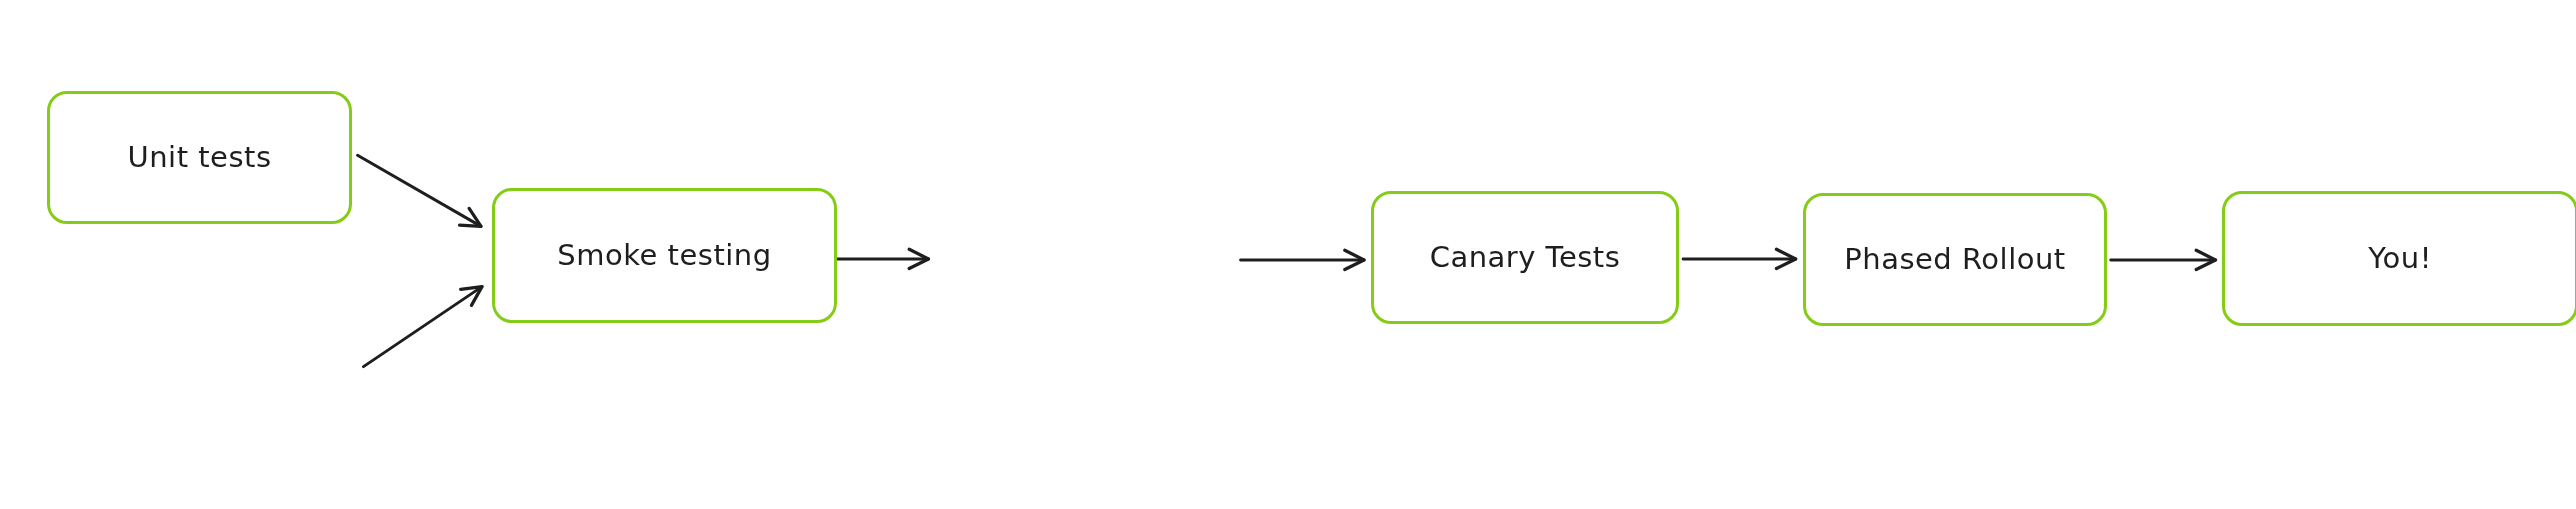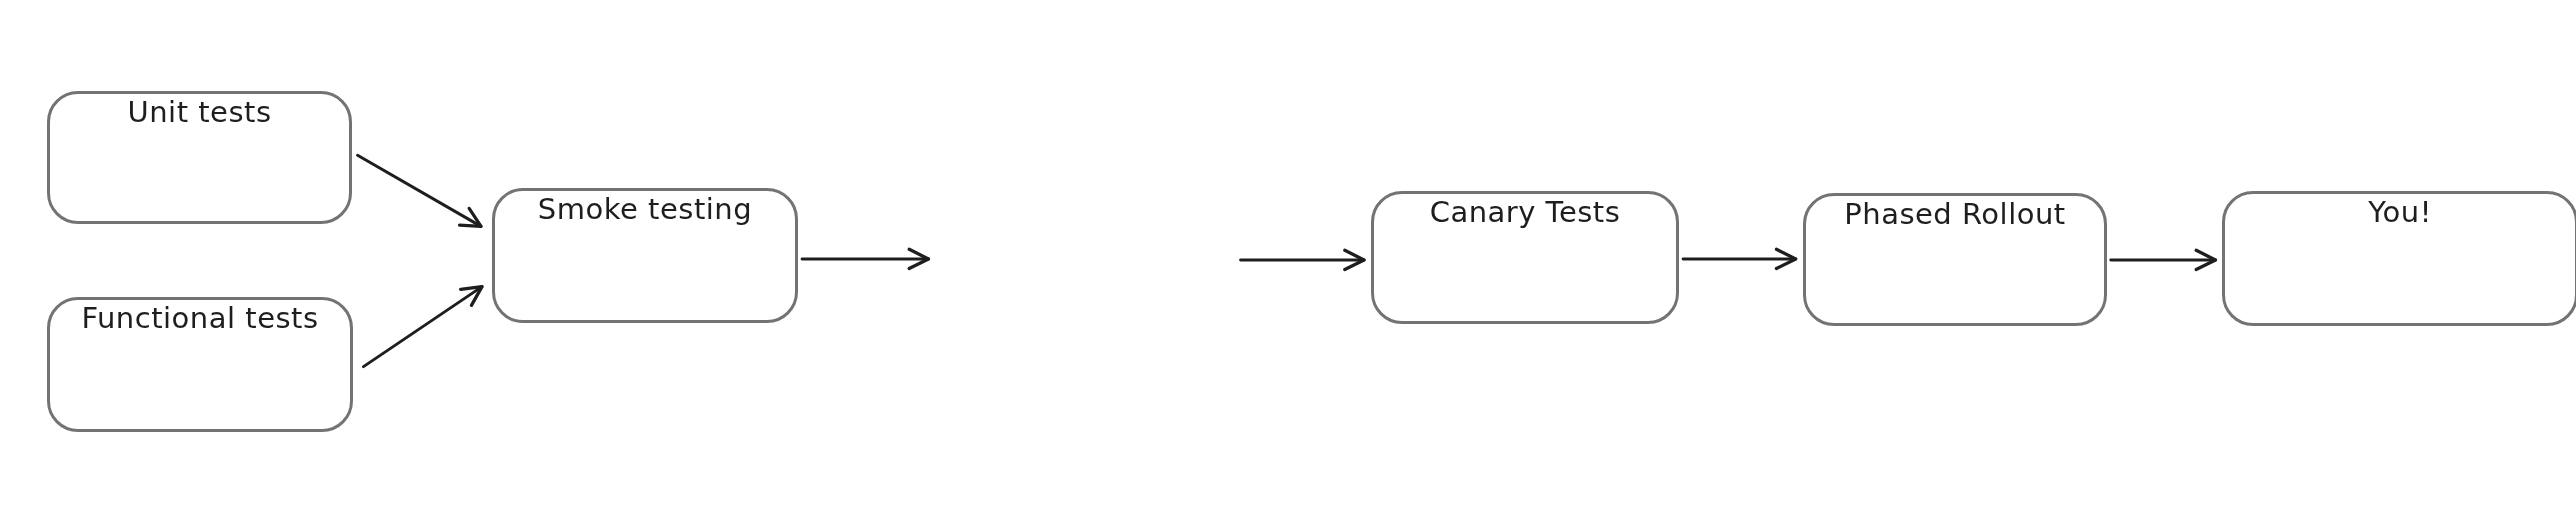--- a/index.html
+++ b/index.html
@@ -18,25 +18,25 @@
   .edges-layer {
     position: absolute;
     left: 0;
     top: 0;
     width: 2576px;
     height: 510px;
   }
   .node {
     position: absolute;
     box-sizing: border-box;
-    border: 3px solid #737373;
-    border-radius: 31px;
+    border: 3px solid #84cc16;
+    border-radius: 20px;
     background: #ffffff;
     display: flex;
-    align-items: flex-start;
+    align-items: center;
     justify-content: center;
     text-align: center;
   }
   .node-label {
     font-size: 29px;
     color: #1e1e1e;
     white-space: pre-line;
     line-height: 1.3;
     letter-spacing: 0.5px;
   }
@@ -63,25 +63,22 @@
 
     <path d="M1704 262 L1818 262" fill="none" stroke="#1e1e1e" stroke-width="3" stroke-linecap="round" marker-end="url(#arrowhead)"></path>
 
     <path d="M2137 263 L2243 263" fill="none" stroke="#1e1e1e" stroke-width="3" stroke-linecap="round" marker-end="url(#arrowhead)"></path>
   </svg>
 
   <div class="node" style="left:47px; top:91px; width:305px; height:133px;">
     <span class="node-label">Unit tests</span>
   </div>
 
-  <div class="node" style="left:47px; top:297px; width:306px; height:135px;">
-    <span class="node-label">Functional tests</span>
-  </div>
 
-  <div class="node" style="left:492px; top:188px; width:306px; height:135px;">
+  <div class="node" style="left:492px; top:188px; width:345px; height:135px;">
     <span class="node-label">Smoke testing</span>
   </div>
 
 
   <div class="node" style="left:1371px; top:191px; width:308px; height:133px;">
     <span class="node-label">Canary Tests</span>
   </div>
 
   <div class="node" style="left:1803px; top:193px; width:304px; height:133px;">
     <span class="node-label">Phased Rollout</span>

